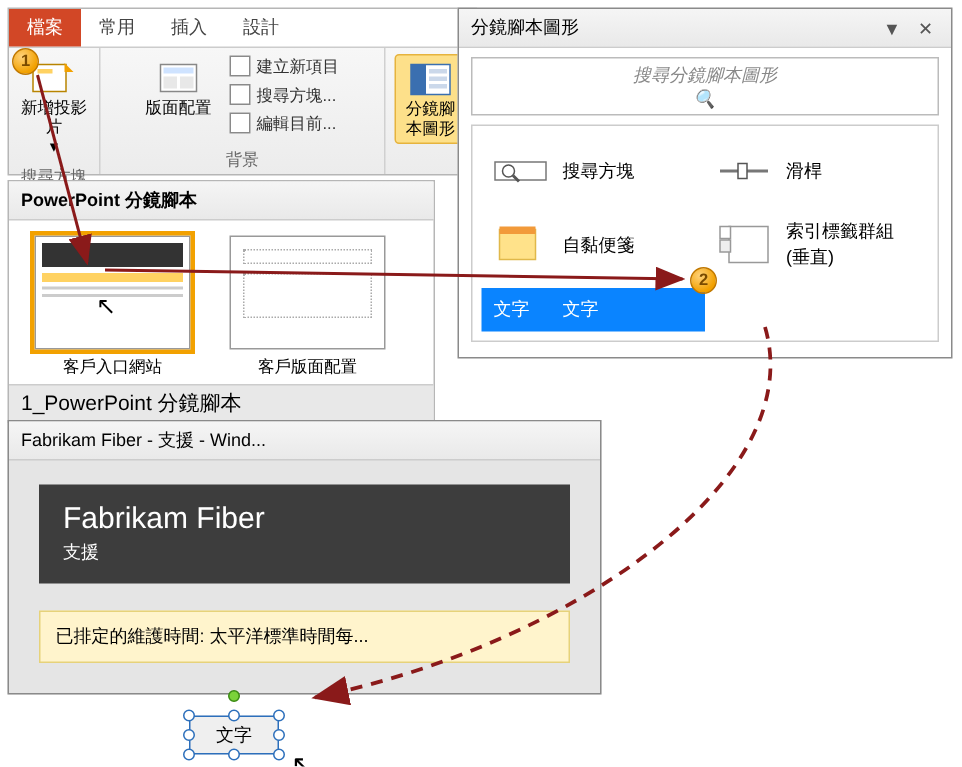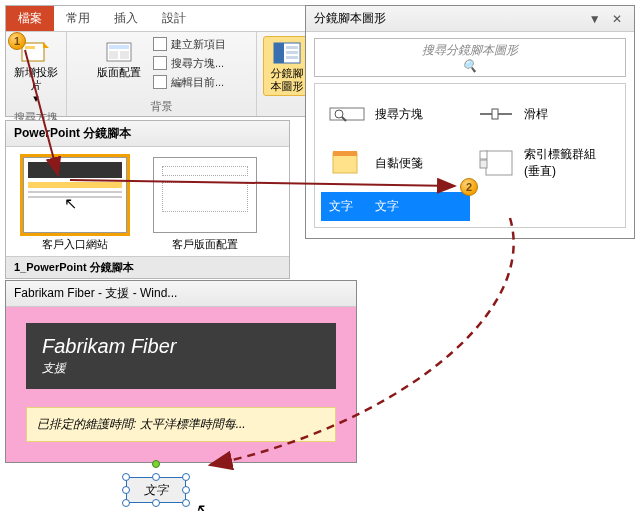--- a/index.html
+++ b/index.html
@@ -112,22 +112,22 @@
   .thumb-box {
     width:104px; height:76px;
     border:1px solid #999;
     background:#fff;
     position:relative;
   }
   .thumb-label { font-size:11px; margin-top:4px; text-align:center; }
   .panel-footer {
     background:#e8e8e8;
     padding:3px 8px;
-    font-size:11px;
-    font-weight:bold;
+    font-size:14px;
+    font-weight:normal;
     border-top:1px solid #ccc;
   }
 
   
   .mini-header { height:16px; background:#333; margin:4px; position:relative; }
   .mini-bar { height:6px; background:#ffd262; margin:2px 4px; }
   .mini-lines { padding:0 4px; }
   .mini-line { height:2px; background:#ccc; margin:3px 0; }
   .mini-cursor {
     position:absolute; left:40px; top:36px;
@@ -180,31 +180,31 @@
     background:#0a84ff; color:#fff;
   }
   .sp-item .shape {
     width:36px; height:28px; display:flex; align-items:center; justify-content:center;
   }
 
   
   .preview-win {
     position:absolute;
     left:5px; top:280px;
-    width:352px;
+    width:396px;
     border:1px solid #8a8a8a;
-    background:#f9a8d4;
+    background:#e5e5e5;
   }
   .pw-title {
     padding:4px 8px;
     background:linear-gradient(#f5f5f5,#e9e9e9);
     border-bottom:1px solid #ccc;
     font-size:12px;
   }
-  .pw-body { padding:16px 20px 20px; position:relative;font-style:italic; }
+  .pw-body { padding:16px 20px 20px; position:relative; }
   .pw-hero {
     background:#3d3d3d;
     padding:12px 16px;
     color:#fff;
   }
   .pw-hero h1 { margin:0; font-size:20px; font-weight:normal; }
   .pw-hero h2 { margin:2px 0 0; font-size:12px; font-weight:normal; }
   .pw-banner {
     margin-top:18px;
     background:#fff4cc;

